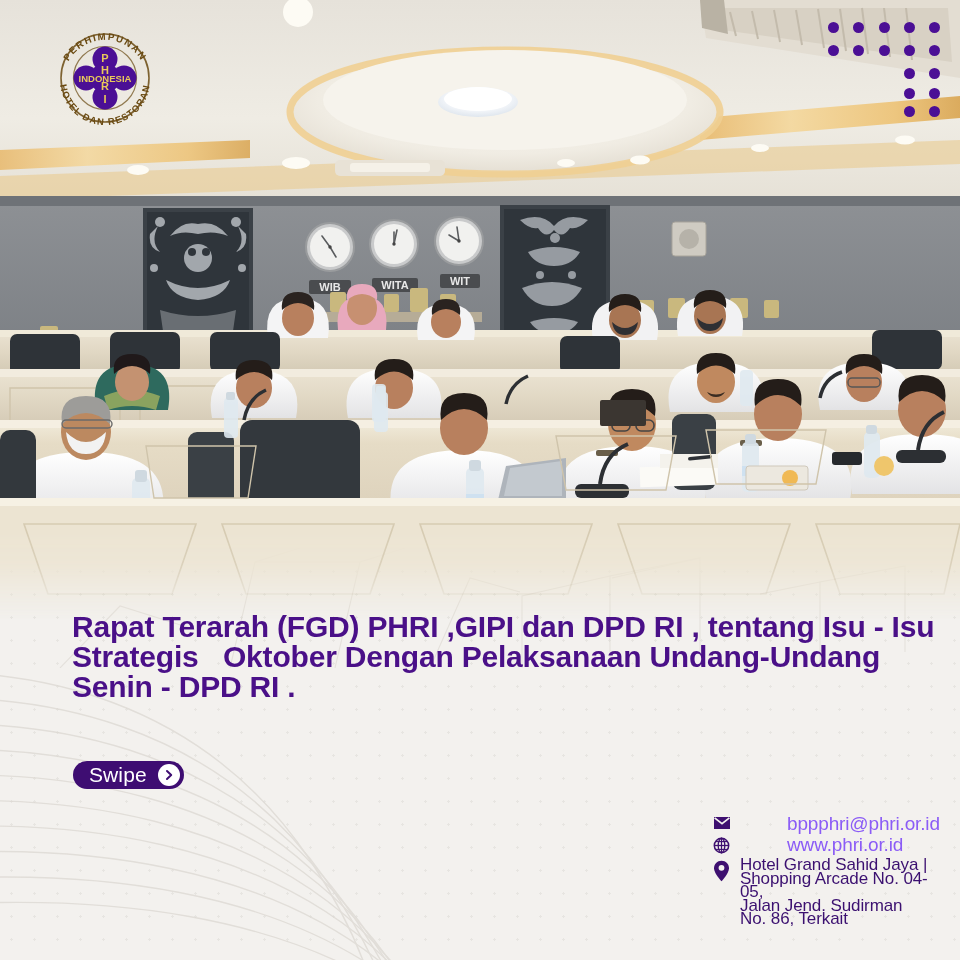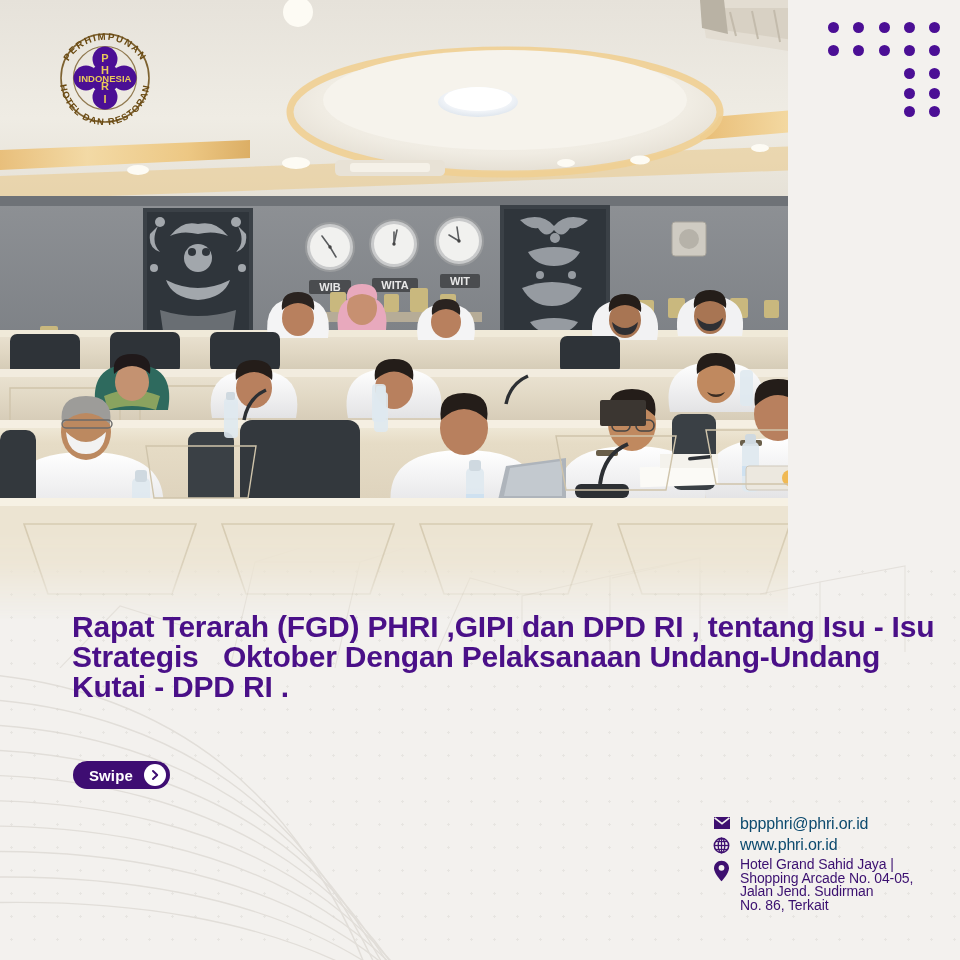--- a/index.html
+++ b/index.html
@@ -19,21 +19,21 @@
     position:absolute; left:0; right:0; top:560px; bottom:0;
     background-image:radial-gradient(#dedbd6 1.1px, transparent 1.2px);
     background-size:23px 23px;
     opacity:.55;
   }
   .bg-curves{ position:absolute; left:-120px; bottom:-160px; width:760px; height:560px; opacity:.75; }
   .bg-geo{ position:absolute; left:0; top:548px; width:960px; height:120px; opacity:.5; }
 
   
   .photo{
-    position:absolute; left:0; top:0; width:788px; height:620px;
+    position:absolute; left:0; top:0; width:960px; height:620px;
     overflow:hidden;
     -webkit-mask-image:linear-gradient(to bottom,#000 0,#000 86%,rgba(0,0,0,.85) 91%,rgba(0,0,0,.35) 96%,rgba(0,0,0,0) 100%);
             mask-image:linear-gradient(to bottom,#000 0,#000 86%,rgba(0,0,0,.85) 91%,rgba(0,0,0,.35) 96%,rgba(0,0,0,0) 100%);
   }
   .photo svg{ display:block; }
 
   
   .logo{ position:absolute; left:45px; top:18px; width:120px; height:120px; }
 
   
@@ -56,38 +56,38 @@
 
   
   .swipe{
     position:absolute; left:73px; top:761px;
     height:28px; padding:0 4px 0 16px;
     background:#3e0d72;
     border-radius:16px;
     display:flex; align-items:center; gap:11px;
     cursor:pointer;
   }
-  .swipe-label{ color:#fff; font-size:15px; font-weight:bold; letter-spacing:.1px; }
+  .swipe-label{ color:#fff; font-size:21px; font-weight:normal; letter-spacing:.1px; }
   .swipe-arrow{
     width:22px; height:22px; border-radius:50%; background:#fff;
     display:flex; align-items:center; justify-content:center;
   }
   .swipe-arrow svg{ display:block; }
 
   
   .contact{
     position:absolute; right:24px; top:815px; width:224px;
     color:#3e1070;
   }
   .crow{ display:flex; align-items:flex-start; gap:9px; margin-bottom:4px; }
   .cicon{ width:19px; flex:0 0 19px; display:flex; align-items:center; justify-content:center; padding-top:1px; }
   .cicon svg{ display:block; }
-  .ctext{ font-size:16px; line-height:17px; letter-spacing:-.15px; color:#0c4a6e; }
+  .ctext{ font-size:19px; line-height:17px; letter-spacing:-.15px; color:#8b5cf6;margin-left:47px; }
   .crow-addr .cicon{ padding-top:2px; }
-  .addr{ font-size:14px; line-height:13.6px; letter-spacing:-.1px; color:#3b1070; }
+  .addr{ font-size:17px; line-height:13.6px; letter-spacing:-.1px; color:#3b1070; }
   .addr span{ display:block; }
 </style>
 </head>
 <body>
 
 <div id="poster">
 
   <div class="bg-base"></div>
   <div class="bg-dots"></div>
 
@@ -598,21 +598,21 @@
     <i style="left:76px;  top:66px;"></i>
     <i style="left:101px; top:66px;"></i>
 
     <i style="left:76px;  top:84px;"></i>
     <i style="left:101px; top:84px;"></i>
   </div>
 
   <div class="headline">
     <span class="ln">Rapat Terarah (FGD) PHRI ,GIPI dan DPD RI , tentang Isu - Isu</span>
     <span class="ln">Strategis   Oktober Dengan Pelaksanaan Undang-Undang</span>
-    <span class="ln">Kutai - DPD RI .</span>
+    <span class="ln">Senin - DPD RI .</span>
   </div>
 
   <div class="swipe">
     <span class="swipe-label">Swipe</span>
     <span class="swipe-arrow">
       <svg width="12" height="12" viewBox="0 0 12 12">
         <path d="M4 2 L8.2 6 L4 10" fill="none" stroke="#3e0d72" stroke-width="2" stroke-linecap="round" stroke-linejoin="round"></path>
       </svg>
     </span>
   </div>

